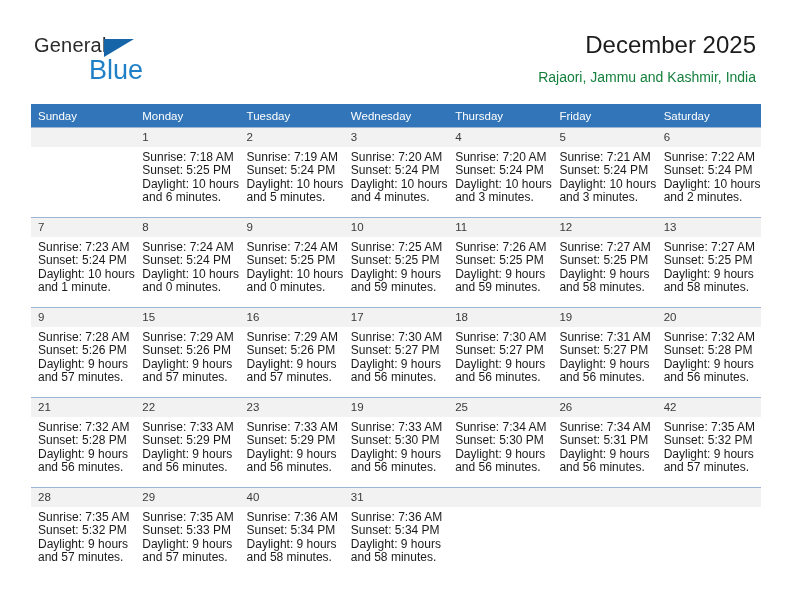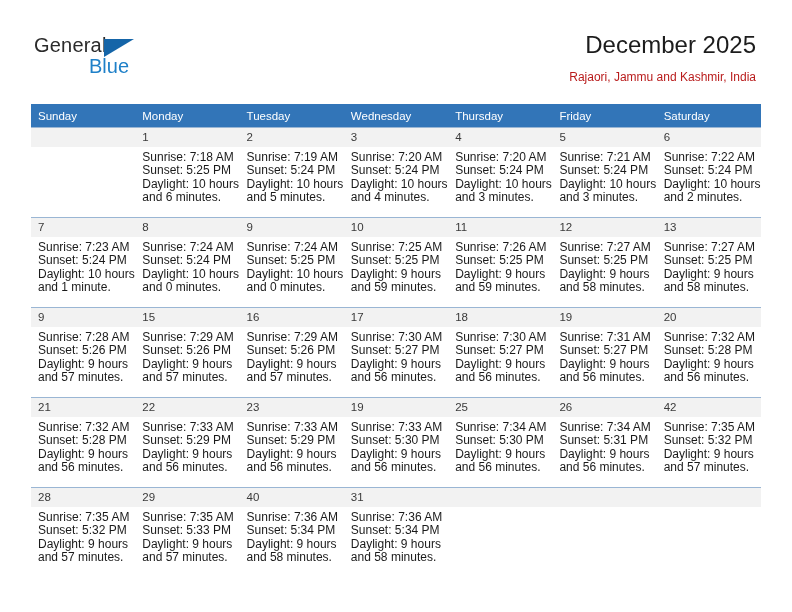--- a/index.html
+++ b/index.html
@@ -52,42 +52,42 @@
     top: 5px;
     width: 0;
     height: 0;
     border-left: 30px solid #1565a8;
     border-bottom: 18px solid transparent;
   }
   .logo-blue {
     position: absolute;
     left: 55px;
     top: 21px;
-    font-size: 20px;
+    font-size: 27px;
     color: #1f80c8;
     font-family: "Liberation Sans", sans-serif;
   }
 
   .title-block {
     position: absolute;
     right: 36px;
     top: 28px;
     text-align: right;
   }
   .cal-title {
     font-size: 24px;
     color: #1c1c1c;
     font-weight: normal;
     line-height: 34px;
     white-space: nowrap;
   }
   .cal-subtitle {
     margin-top: 7px;
-    font-size: 12px;
-    color: #b91c1c;
+    font-size: 14px;
+    color: #15803d;
     line-height: 17px;
     white-space: nowrap;
   }
 
   
   .calendar {
     position: absolute;
     left: 31px;
     top: 104px;
     width: 730px;

